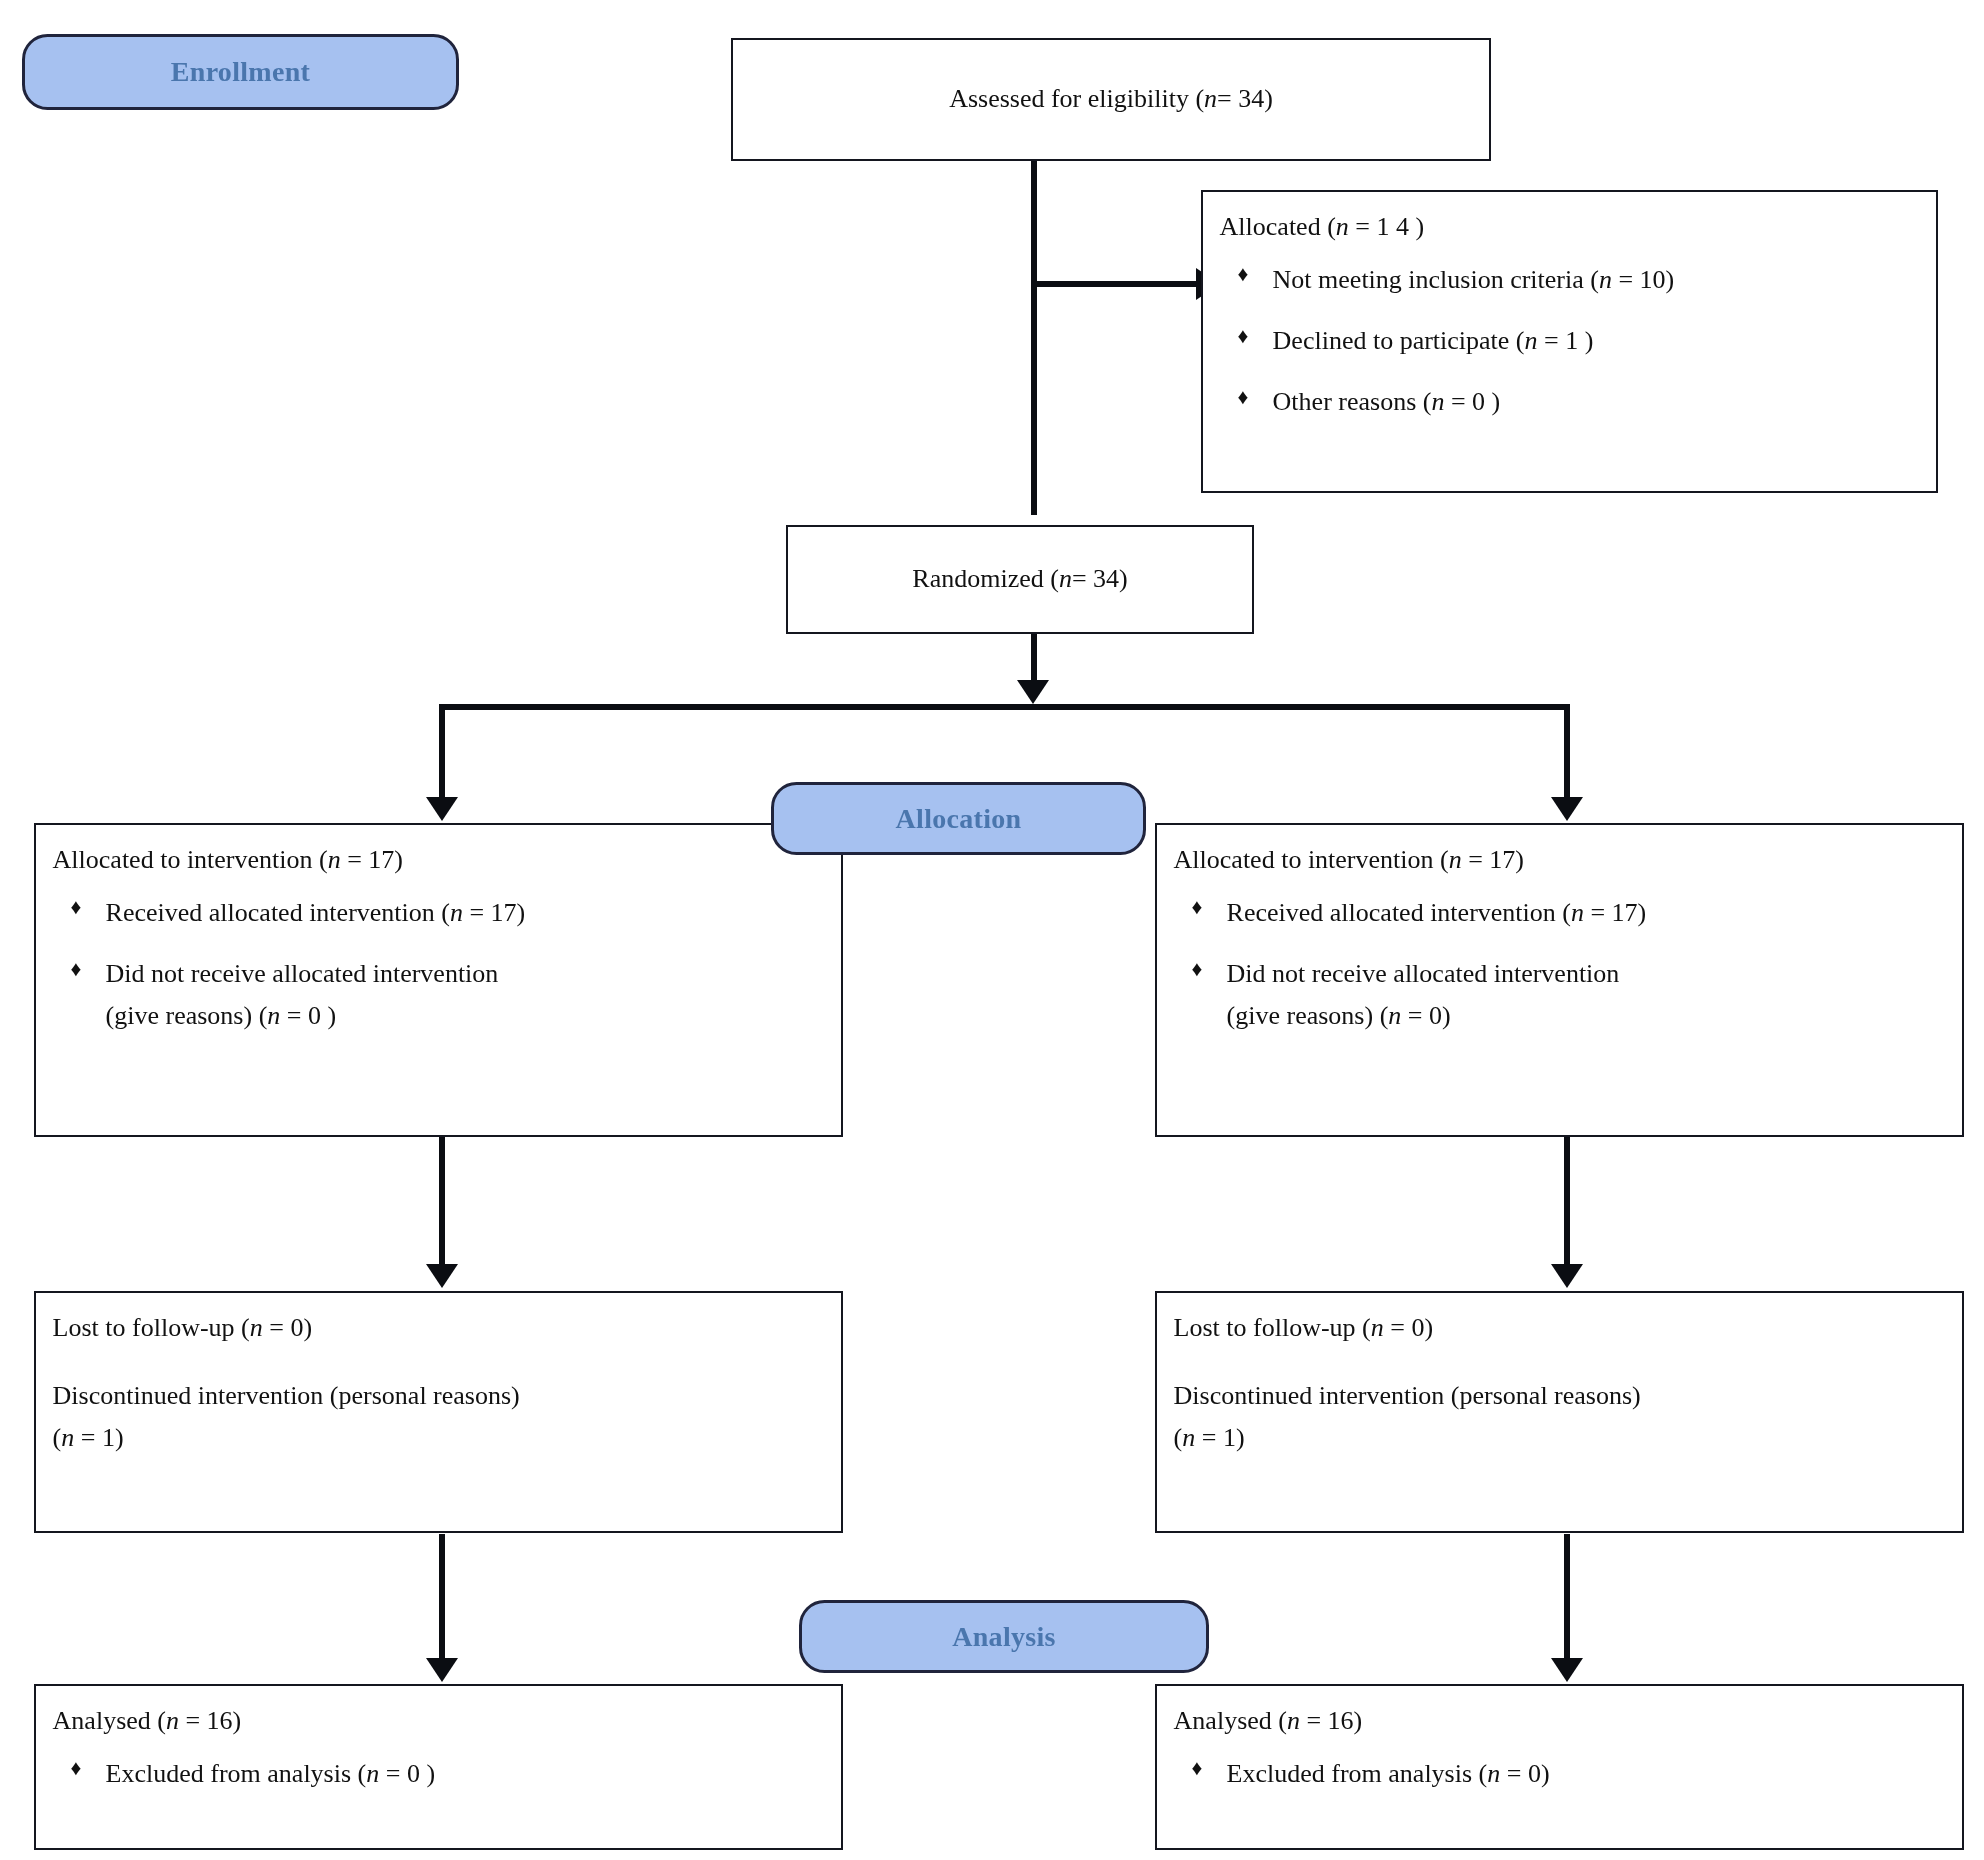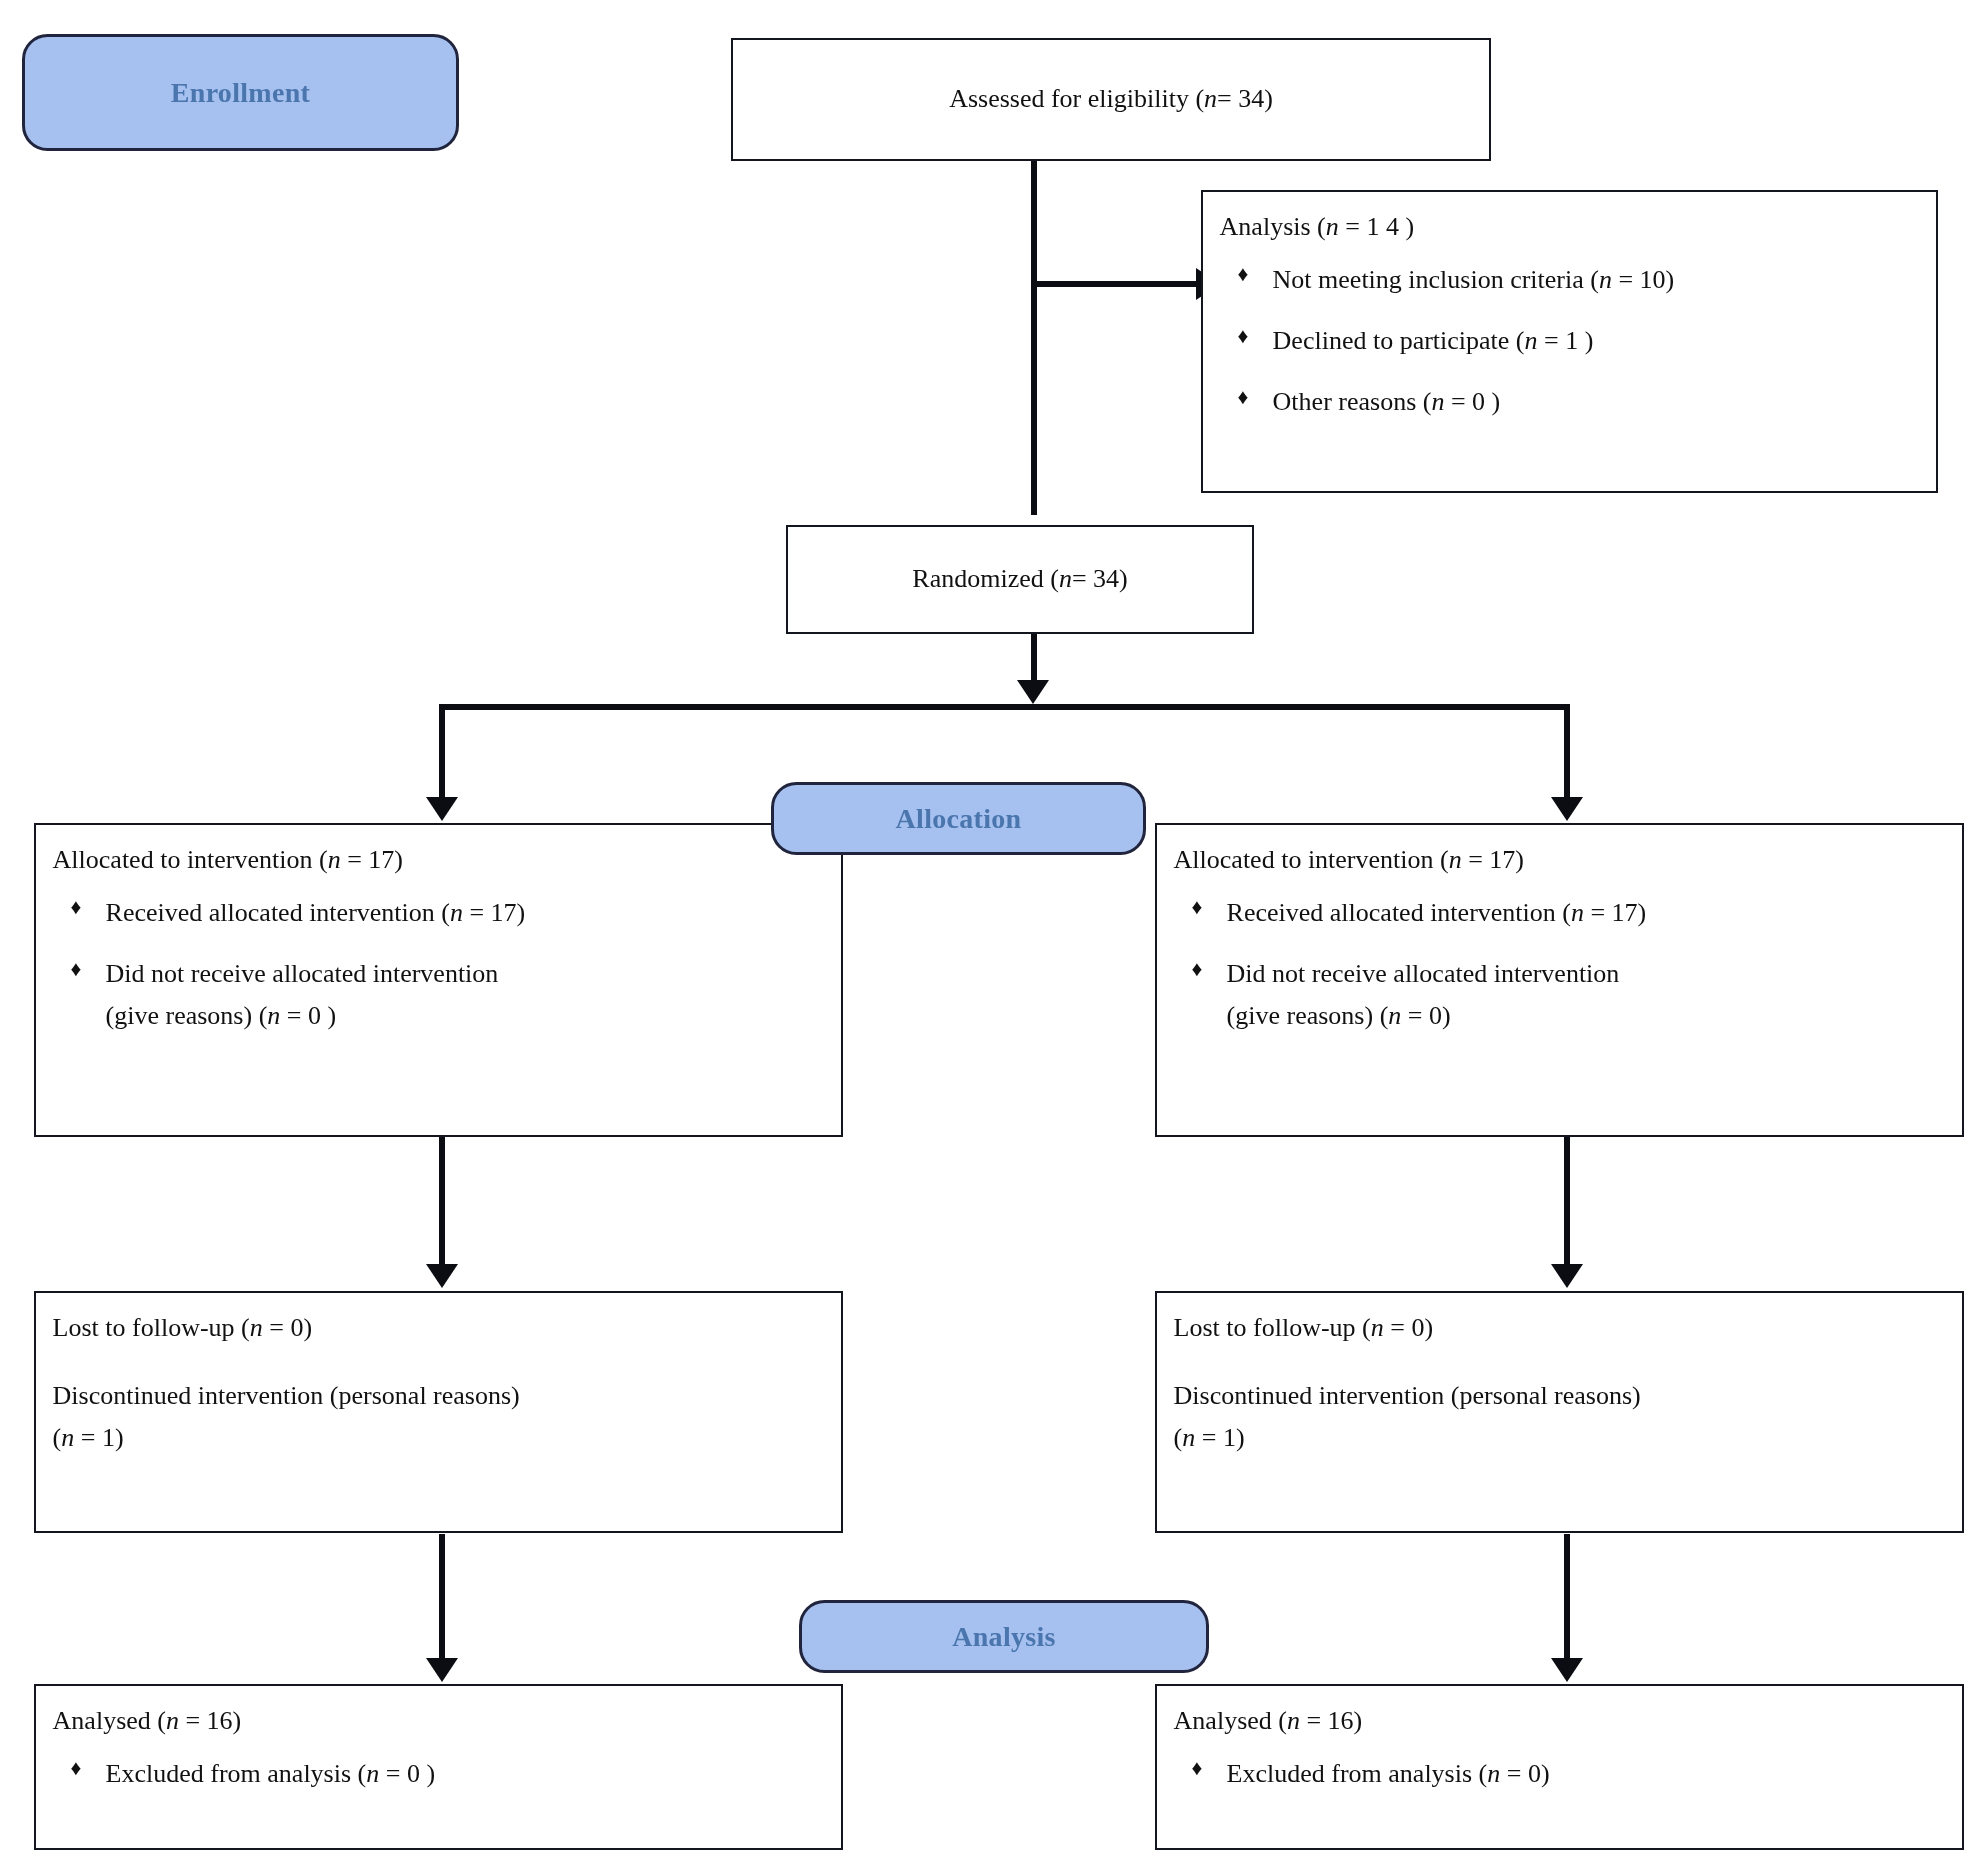--- a/index.html
+++ b/index.html
@@ -95,40 +95,40 @@
 
   
   .fs-body { font-size: 26px; }
   .fs-badge { font-size: 28px; }
 </style>
 </head>
 <body>
 
 <div id="canvas">
 
-  <div class="stage-badge fs-badge" style="left:22px; top:34px; width:437px; height:117px;text-align:right;">
+  <div class="stage-badge fs-badge" style="left:22px; top:34px; width:437px; height:76px;text-align:right;">
     <span>Enrollment</span>
   </div>
 
   <div class="node-box" style="left:731px; top:38px; width:760px; height:123px;">
     <div class="node-inner fs-body" style="display:flex;align-items:center;justify-content:center;height:100%;padding:0;">
       <span>Assessed for eligibility (</span>
         <em class="ital">n</em>
         <span> = 34)</span>
     </div>
   </div>
 
   <div class="vline" style="left:1031px; top:161px; width:6px; height:354px;"></div>
 
   <div class="hline" style="left:1031px; top:281px; width:172px; height:5.5px;"></div>
   <div class="arrow-right" style="left:1196px; top:268px;"></div>
 
   <div class="node-box" style="left:1201px; top:190px; width:737px; height:303px;">
     <div class="node-inner fs-body">
-      <div class="node-title"><span>Analysis (</span><em class="ital">n</em><span> = 1 4 )</span></div>
+      <div class="node-title"><span>Allocated (</span><em class="ital">n</em><span> = 1 4 )</span></div>
       <ul class="bullet-list">
         <li><span class="dia">♦</span><span>Not meeting inclusion criteria (</span><em class="ital">n</em><span> = 10)</span></li>
         <li><span class="dia">♦</span><span>Declined to participate (</span><em class="ital">n</em><span> = 1 )</span></li>
         <li><span class="dia">♦</span><span>Other reasons (</span><em class="ital">n</em><span> = 0 )</span></li>
       </ul>
     </div>
   </div>
 
   <div class="node-box" style="left:786px; top:525px; width:468px; height:109px;">
     <div class="node-inner fs-body" style="display:flex;align-items:center;justify-content:center;height:100%;padding:0;">

